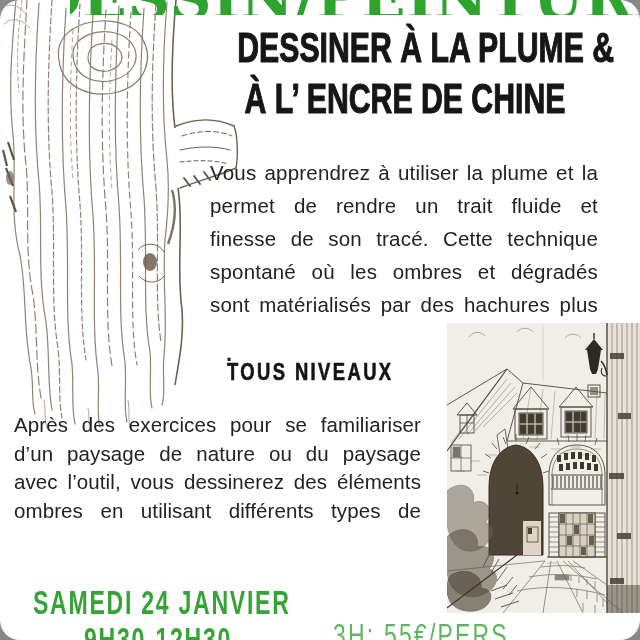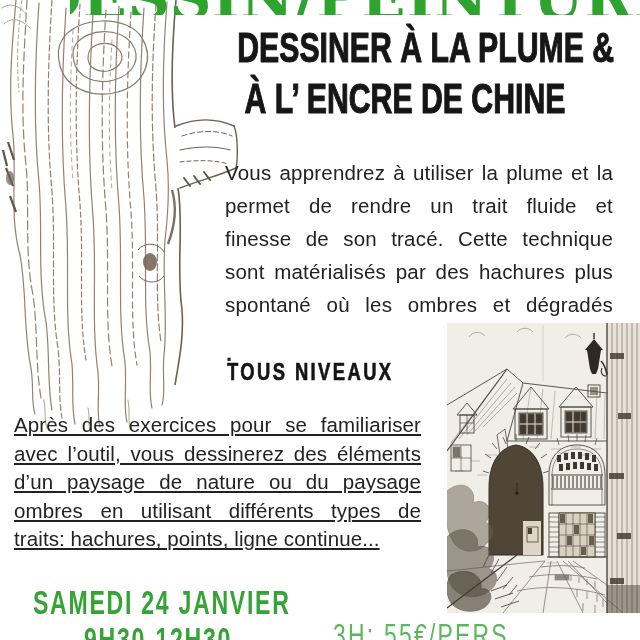--- a/index.html
+++ b/index.html
@@ -1,40 +1,40 @@
 <!DOCTYPE html>
 <html><head>
 <meta charset="utf-8">
 <style>
   html,body{margin:0;padding:0;background:#888;}
   .page{
     position:relative;width:640px;height:640px;background:#ffffff;
-    overflow:hidden;font-family:"Liberation Sans",sans-serif;color:#1d1d1d;
+    overflow:hidden;font-family:"Liberation Sans",sans-serif;color:#1d1d1d;border-radius:20px;
   }
   
   .banner{
     position:absolute;left:70px;top:0;width:570px;height:15px;
     overflow:hidden;display:flex;align-items:flex-end;justify-content:center;
   }
   .banner-text{
     font-family:"DejaVu Serif","Liberation Serif",serif;font-weight:bold;
     font-size:58px;line-height:58px;color:#2ea32e;white-space:nowrap;
     transform:translateY(12px);letter-spacing:1px;
   }
   
   .title{
     position:absolute;left:172px;top:22px;width:466px;text-align:center;
     font-weight:bold;font-size:42px;line-height:51px;color:#161616;
     transform:scaleX(.72);transform-origin:50% 0;
     -webkit-text-stroke:1.1px #161616;white-space:nowrap;
   }
   
   .para{position:absolute;color:#222;}
-  .p1{left:225px;top:156px;width:388px;font-size:20.5px;line-height:33px;letter-spacing:.2px;}
-  .p2{left:14px;top:411px;width:407px;font-size:20.5px;line-height:28.6px;letter-spacing:.1px;text-decoration:underline;}
+  .p1{left:210px;top:156px;width:388px;font-size:20.5px;line-height:33px;letter-spacing:.2px;}
+  .p2{left:14px;top:411px;width:407px;font-size:20.5px;line-height:28.6px;letter-spacing:.1px;}
   .just{text-align:justify;text-align-last:justify;}
   .stray-dot{position:absolute;left:226px;top:341px;font-size:22px;font-weight:bold;color:#222;}
   .level{
     position:absolute;left:227px;top:359px;font-size:23px;font-weight:bold;
     letter-spacing:3px;color:#141414;-webkit-text-stroke:.6px #141414;
     transform:scaleX(.8);transform-origin:0 0;white-space:nowrap;
   }
   
   .date{
     position:absolute;left:33px;top:583px;font-size:34px;font-weight:bold;
@@ -117,22 +117,22 @@
 
   <div class="title">
     <div>DESSINER À LA PLUME &amp;</div>
     <div>À L’ ENCRE DE CHINE</div>
   </div>
 
   <div class="para p1">
     <div class="just">Vous apprendrez à utiliser la plume et la</div>
     <div class="just">permet de rendre un trait fluide et</div>
     <div class="just">finesse de son tracé. Cette technique</div>
+    <div class="just">spontané où les ombres et dégradés</div>
     <div class="just">sont matérialisés par des hachures plus</div>
-    <div class="just">spontané où les ombres et dégradés</div>
   </div>
 
   <div class="stray-dot">.</div>
 
   <div class="level">TOUS NIVEAUX</div>
 
   <svg class="building-svg" width="193" height="290" viewBox="0 0 193 290">
     <rect x="0" y="0" width="193" height="290" fill="#f1eee7"></rect>
     <g stroke="#a29a8c" stroke-width=".8" fill="none">
       <path d="M22,14 C26,8 34,8 38,13"></path>
@@ -293,23 +293,22 @@
       <path d="M82,254 C104,250 128,251 150,256"></path>
       <path d="M94,244 C110,242 124,242 138,245"></path>
       <path d="M124,252 V258 M132,254 V260 M140,256 V262 M148,258 V265 M130,266 V274 M140,268 V276 M150,271 V279 M136,280 V288 M148,282 V290 M156,276 V284"></path>
       <path d="M44,268 L60,262 M48,276 L66,270 M54,284 L72,278" stroke="#4a4336" stroke-width="1"></path>
       <rect x="108" y="252" width="14" height="5" fill="#4a4336" opacity=".7"></rect>
     </g>
   </svg>
 
   <div class="para p2">
     <div class="just">Après des exercices pour se familiariser</div>
+    <div class="just">d’un paysage de nature ou du paysage</div>
     <div class="just">avec l’outil, vous dessinerez des éléments</div>
-    <div class="just">d’un paysage de nature ou du paysage</div>
     <div class="just">ombres en utilisant différents types de</div>
-    <div>traits: hachures, points, ligne continue...</div>
   </div>
 
   <div class="date">SAMEDI 24 JANVIER</div>
   <div class="time">9H30-12H30</div>
   <div class="price">3H; 55€/PERS</div>
 
 </div>
 
 </body></html>

